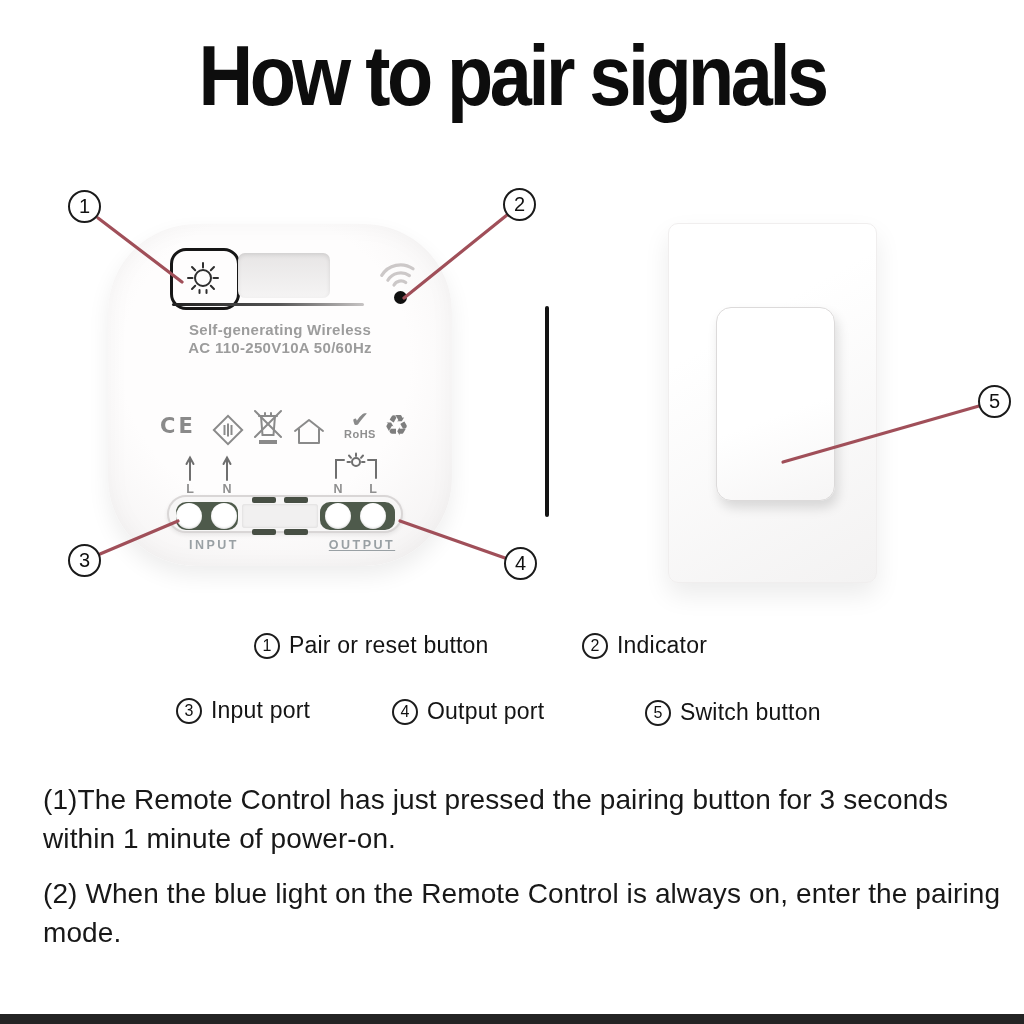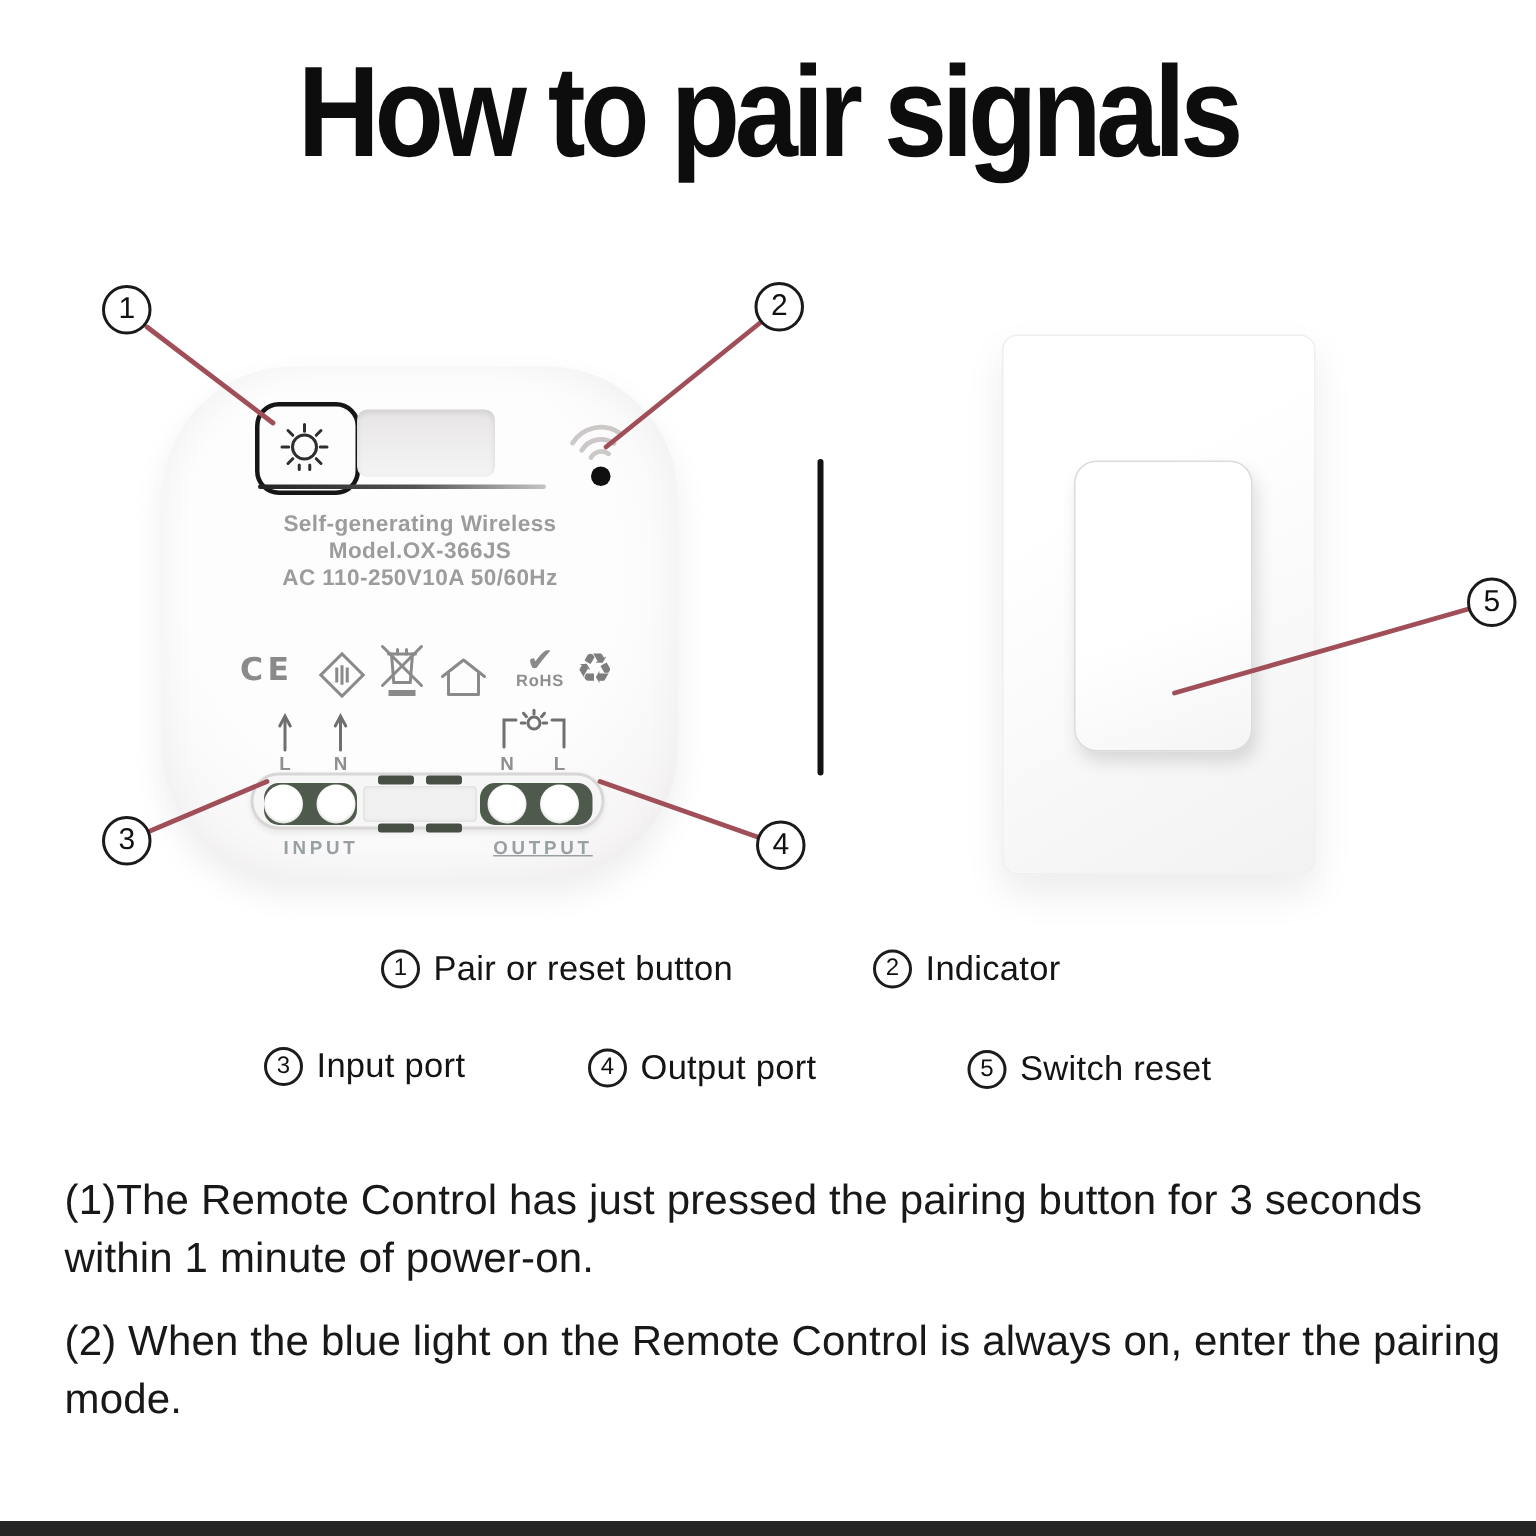--- a/index.html
+++ b/index.html
@@ -21,21 +21,21 @@
     font-weight:800;
     letter-spacing:-4px;
     color:#0d0d0d;
     transform:scaleX(.88);
     transform-origin:center;
     white-space:nowrap;
   }
 
   
   #device{
-    left:108px;top:244px;width:344px;height:342px;
+    left:108px;top:224px;width:344px;height:342px;
     border-radius:88px;
     background:radial-gradient(circle at 46% 40%, #fefdfd 52%, #f2f0f0 100%);
     box-shadow:0 10px 22px rgba(0,0,0,.07), inset 0 0 26px rgba(0,0,0,.04);
   }
   #pair-btn-outline{
     left:62px;top:24px;width:64px;height:56px;
     border:3px solid #161616;border-radius:16px;
     background:transparent;
   }
   #pair-btn-underline{
@@ -200,21 +200,20 @@
     <g stroke="#ccc8c8" stroke-width="3.2" fill="none" stroke-linecap="round">
       <path d="M17,26 A8,8 0 0 1 29,26"></path>
       <path d="M12,20 A15,15 0 0 1 34,20"></path>
       <path d="M7,14 A22,22 0 0 1 39,14"></path>
     </g>
   </svg>
   <div id="indicator-dot" class="abs"></div>
 
   <div id="device-name" class="abs">
     <div>Self-generating Wireless</div>
-    <div>Model.OX-366JS</div>
     <div>AC 110-250V10A 50/60Hz</div>
   </div>
 
   <div id="ce-mark" class="abs cert">CE</div>
 
   <svg id="class-ii" class="abs" width="32" height="32" viewBox="0 0 32 32">
     <g stroke="#8a8a8a" stroke-width="2" fill="none">
       <rect x="6" y="6" width="20" height="20" transform="rotate(45 16 16)"></rect>
       <line x1="12.5" y1="11" x2="12.5" y2="21"></line>
       <line x1="16" y1="9.5" x2="16" y2="22.5"></line>
@@ -330,21 +329,21 @@
 <div id="leg3" class="legend-item">
   <span class="legend-num">3</span>
   <span class="legend-label">Input port</span>
 </div>
 <div id="leg4" class="legend-item">
   <span class="legend-num">4</span>
   <span class="legend-label">Output port</span>
 </div>
 <div id="leg5" class="legend-item">
   <span class="legend-num">5</span>
-  <span class="legend-label">Switch reset</span>
+  <span class="legend-label">Switch button</span>
 </div>
 
 <div id="instructions" class="abs">
   <p>(1)The Remote Control has just pressed the pairing button for 3 seconds within 1 minute of power-on.</p>
   <p>(2) When the blue light on the Remote Control is always on, enter the pairing mode.</p>
 </div>
 
 <div id="bottom-bar" class="abs"></div>
 
 </body></html>

